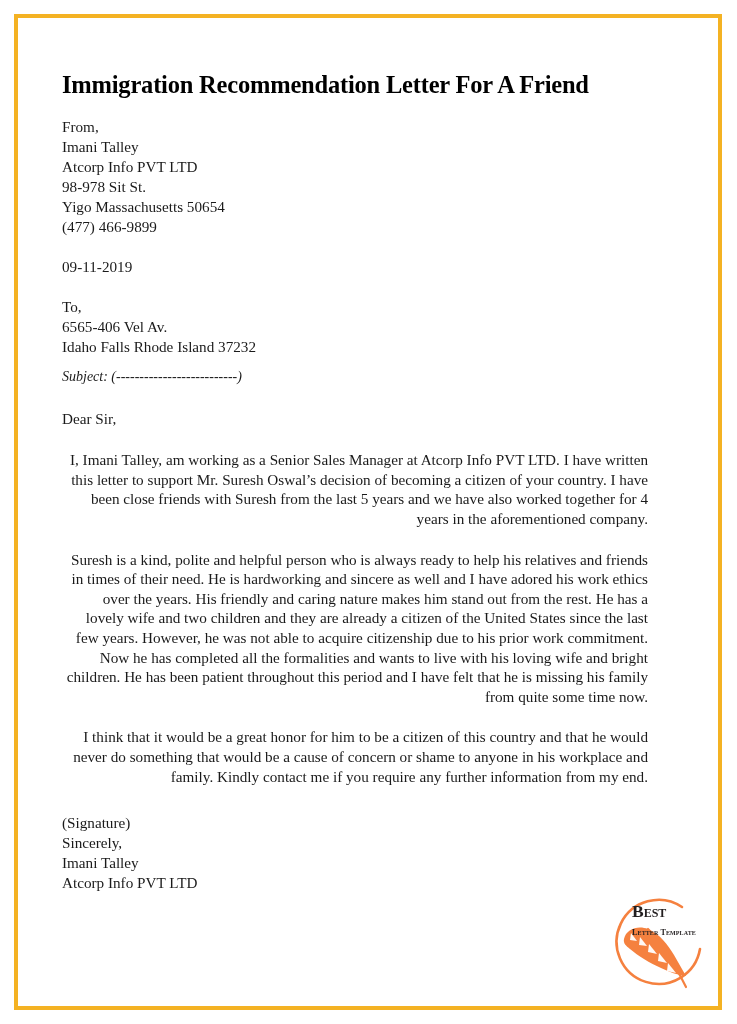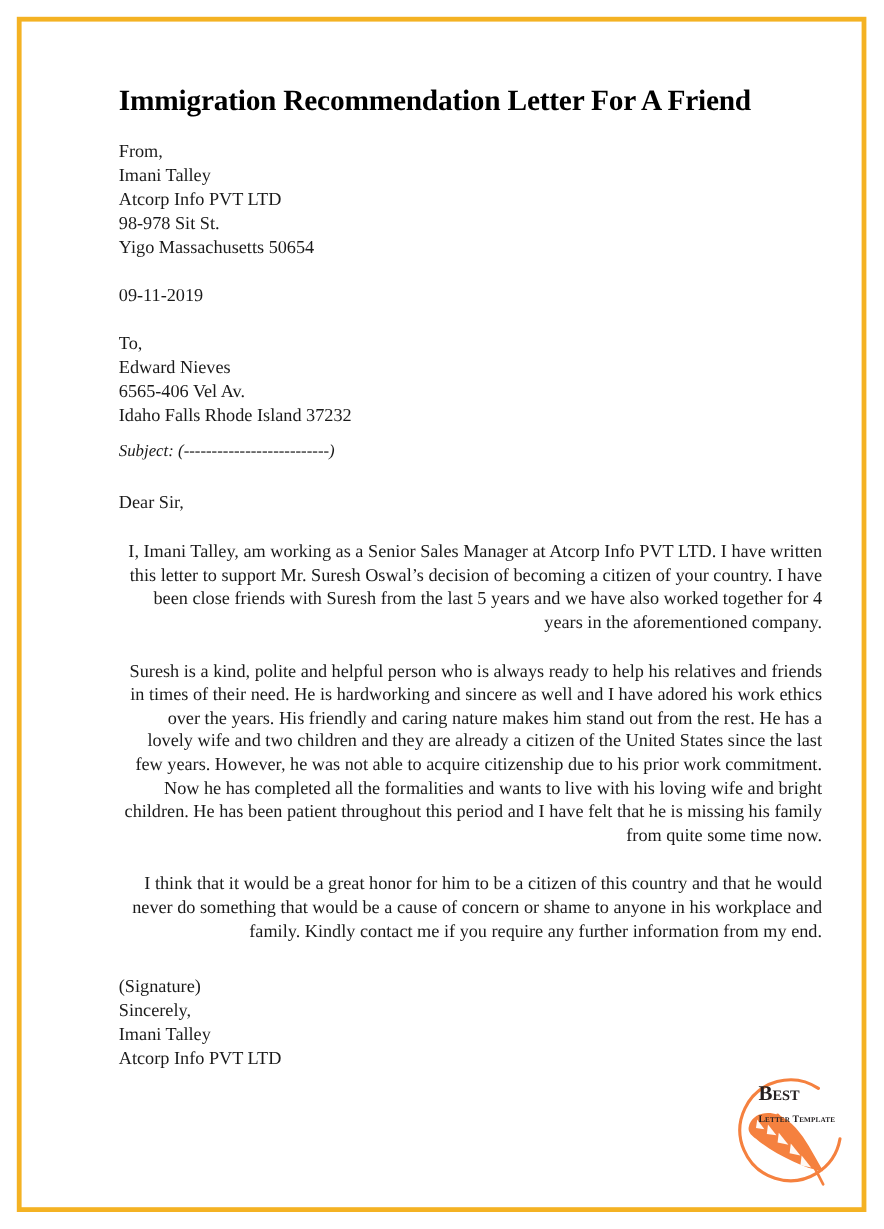--- a/index.html
+++ b/index.html
@@ -28,21 +28,21 @@
     background: #ffffff;
   }
 
   .sheet {
     position: absolute;
     left: 0;
     top: 0;
     width: 636px;
     height: 1024px;
     box-sizing: border-box;
-    padding: 58px 82px 0 99px;
+    padding: 58px 82px 0 62px;
   }
 
   .doc-title {
     font-size: 24.5px;
     font-weight: bold;
     letter-spacing: -0.2px;
     line-height: 1.2;
     margin: 0;
     padding-top: 12px;
     color: #000000;
@@ -146,27 +146,27 @@
 <div class="sheet">
 
   <h1 class="doc-title">Immigration Recommendation Letter For A Friend</h1>
 
   <div class="block addr-block">
     <div class="line">From,</div>
     <div class="line">Imani Talley</div>
     <div class="line">Atcorp Info PVT LTD</div>
     <div class="line">98-978 Sit St.</div>
     <div class="line">Yigo Massachusetts 50654</div>
+    <div class="line">(477) 466-9899</div>
   </div>
 
   <div class="date-line">09-11-2019</div>
 
   <div class="block to-block">
     <div class="line">To,</div>
-    <div class="line">Edward Nieves</div>
     <div class="line">6565-406 Vel Av.</div>
     <div class="line">Idaho Falls Rhode Island 37232</div>
   </div>
 
   <div class="subject-line">Subject: (--------------------------)</div>
 
   <div class="salutation">Dear Sir,</div>
 
   <p class="para">I, Imani Talley, am working as a Senior Sales Manager at Atcorp Info PVT LTD. I have written this letter to support Mr. Suresh Oswal’s decision of becoming a citizen of your country. I have been close friends with Suresh from the last 5 years and we have also worked together for 4 years in the aforementioned company.</p>
   <p class="para">Suresh is a kind, polite and helpful person who is always ready to help his relatives and friends in times of their need. He is hardworking and sincere as well and I have adored his work ethics over the years. His friendly and caring nature makes him stand out from the rest. He has a lovely wife and two children and they are already a citizen of the United States since the last few years. However, he was not able to acquire citizenship due to his prior work commitment. Now he has completed all the formalities and wants to live with his loving wife and bright children. He has been patient throughout this period and I have felt that he is missing his family from quite some time now.</p>

